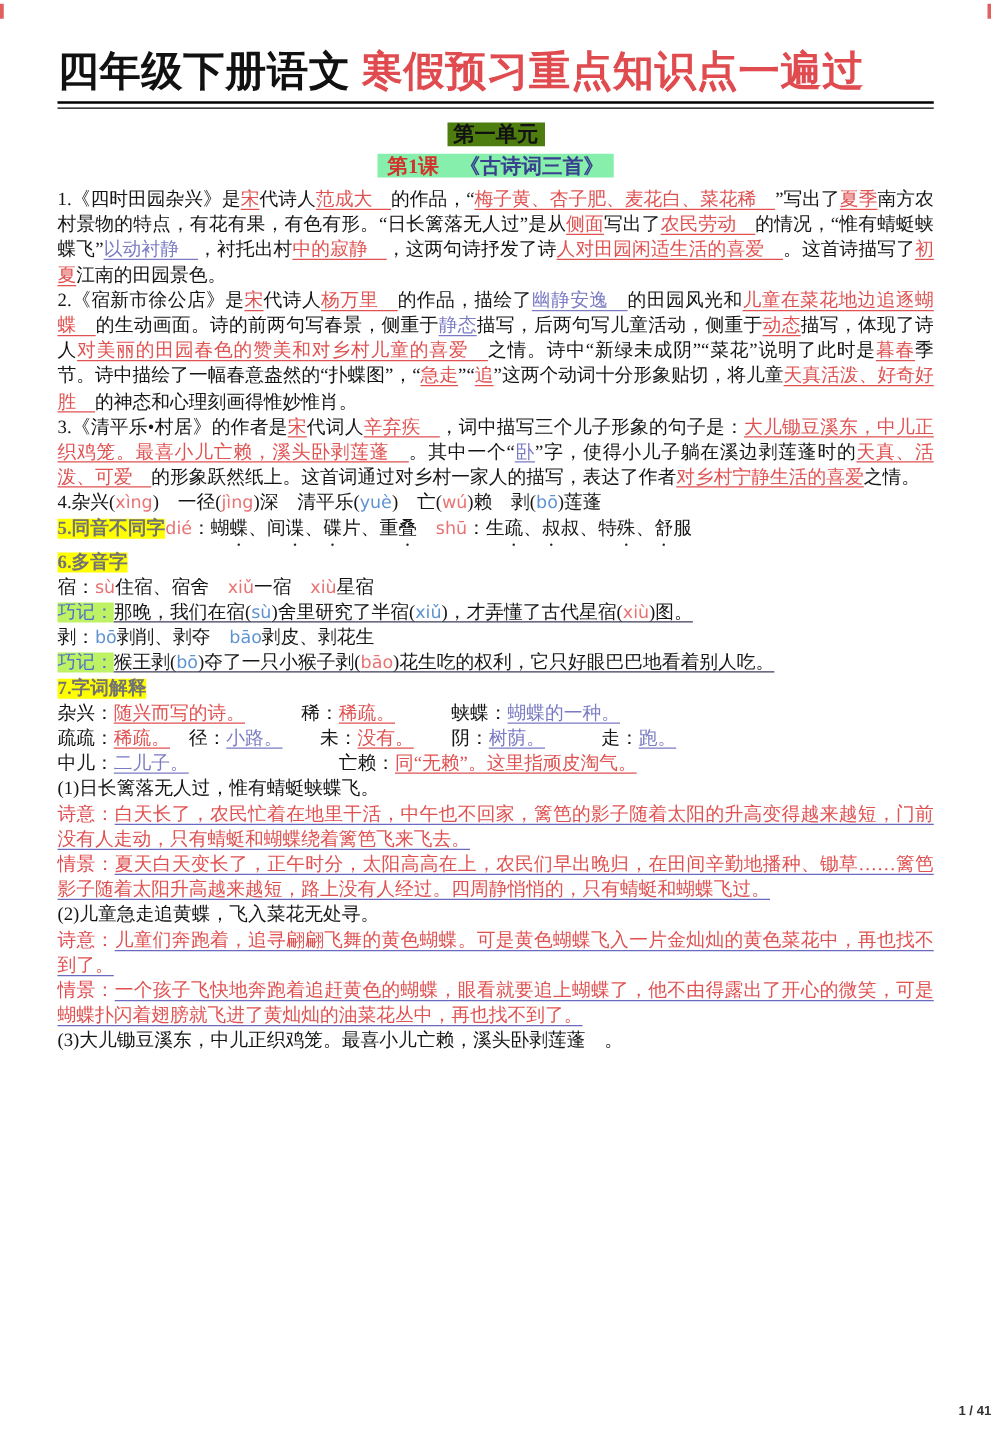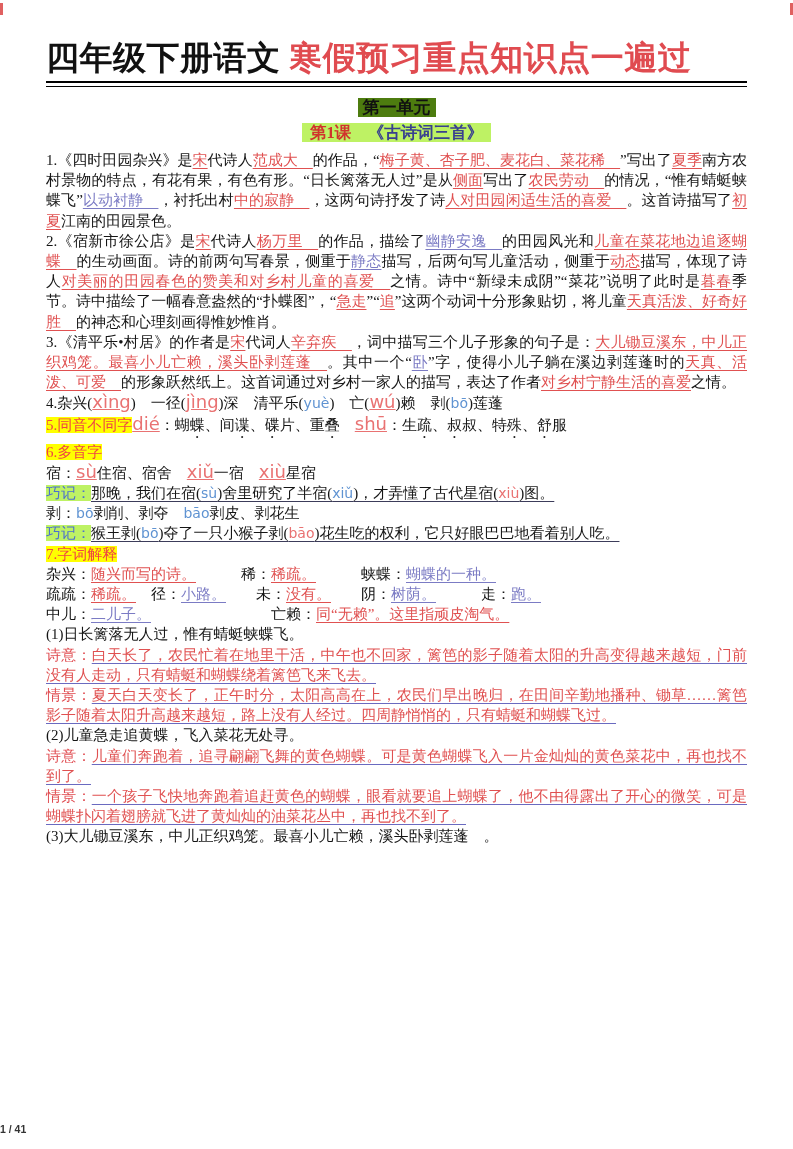--- a/index.html
+++ b/index.html
@@ -20,50 +20,50 @@
     letter-spacing:0.5px; line-height:1.15; white-space:nowrap;
   }
   .t-black { color:#111111; }
   .t-red   { color:#e04b50; }
   .double-rule { height:3px; border-top:2px solid #000; border-bottom:1px solid #000; margin-top:3px; }
 
   .unit-heading { text-align:center; margin-top:9px; font-size:17px; font-weight:bold; }
   .unit-hl { background:#4d7c0f; padding:0 5px; color:#111; }
 
   .lesson-heading { text-align:center; margin-top:3px; font-size:16.5px; font-weight:bold; }
-  .lesson-hl { background:#bef264; padding:0 8px; }
+  .lesson-hl { background:#86efac; padding:0 8px; }
   .lesson-no { color:#d0342c; }
   .lesson-title { color:#39418f; }
 
   main.body-text-block { margin-top:6px; }
   p.para { margin:0; font-size:15px; line-height:20.2px; text-align:justify; }
 
   .run { text-decoration-thickness:1px; }
   .k  { color:#151515; }
   .ku { color:#151515; text-decoration:underline; text-underline-offset:3px; text-decoration-color:#3c3c5a; }
   .r  { color:#e05151; text-decoration:underline; text-underline-offset:3px; }
   .b  { color:#7b7bc4; text-decoration:underline; text-underline-offset:3px; }
   .rb { color:#e05151; text-decoration:underline; text-underline-offset:3px; text-decoration-color:#6a6ac0; }
   .rl { color:#e04b50; }
-  .hy { background:#ffff00; color:#ef4444; font-weight:normal; }
+  .hy { background:#ffff00; color:#737373; font-weight:bold; }
   .hb { background:#bef264; color:#4a6fd0; }
-  .pr  { color:#e97272; font-family:"DejaVu Sans","Liberation Sans",sans-serif; font-size:18px;text-decoration:underline; }
+  .pr  { color:#e97272; font-family:"DejaVu Sans","Liberation Sans",sans-serif; font-size:14px; }
   .pb  { color:#5f93d2; font-family:"DejaVu Sans","Liberation Sans",sans-serif; font-size:14px; }
   .pru { color:#e97272; font-family:"DejaVu Sans","Liberation Sans",sans-serif; font-size:14px; text-decoration:underline; text-underline-offset:3px; text-decoration-color:#3c3c5a; }
   .pbu { color:#5f93d2; font-family:"DejaVu Sans","Liberation Sans",sans-serif; font-size:14px; text-decoration:underline; text-underline-offset:3px; text-decoration-color:#3c3c5a; }
   .dk {
     color:#151515;
     -webkit-text-emphasis:filled dot #222;
     -webkit-text-emphasis-position:under right;
     text-emphasis:filled dot #222;
     text-emphasis-position:under right;
   }
 
   footer.page-footer {
-    position:absolute; bottom:14px; left:0; right:0; text-align:left;
+    position:absolute; bottom:14px; left:0; right:0; text-align:right;
     font-family:"Liberation Sans","DejaVu Sans",sans-serif;
     font-size:10.5px; color:#333; font-weight:bold;
   }
 </style>
 </head>
 <body>
 
 <div class="page">
   <div class="corner-mark left"></div>
   <div class="corner-mark right"></div>

